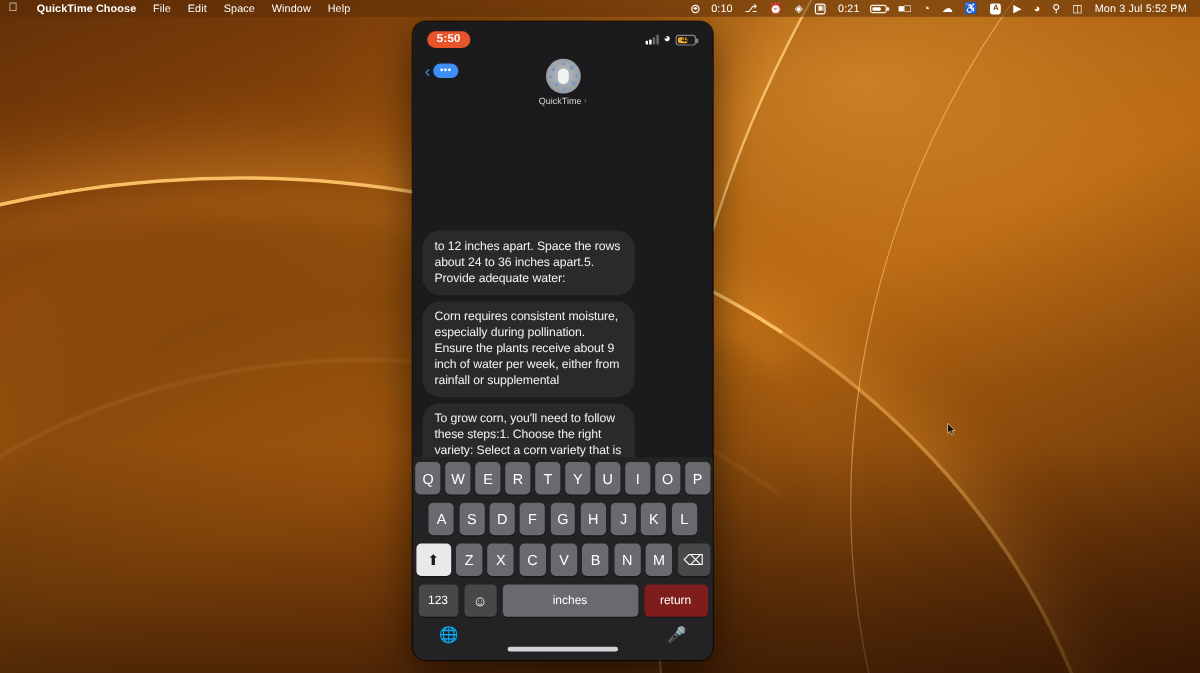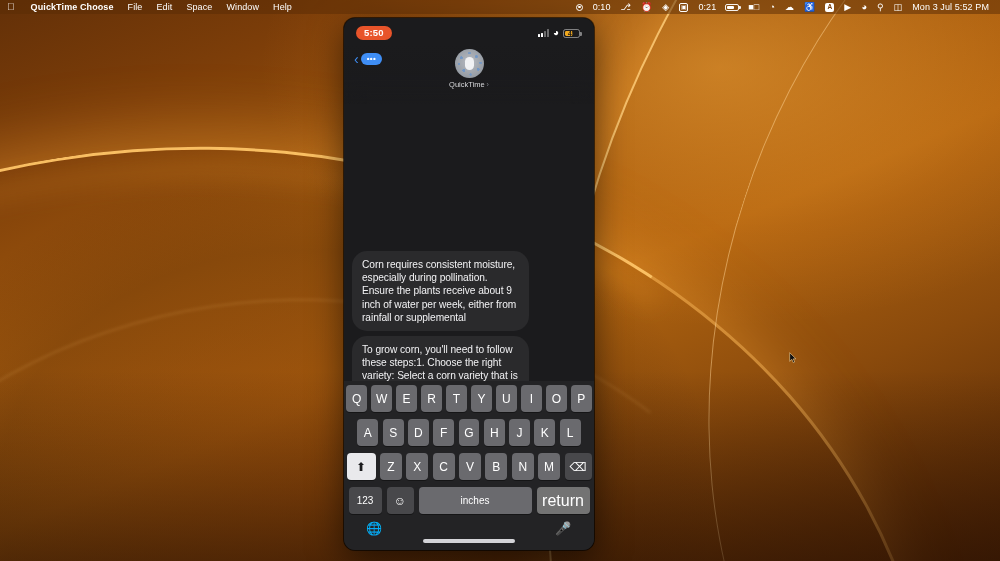--- a/index.html
+++ b/index.html
@@ -231,21 +231,21 @@
     background: #6a6a6e; color: #fff; border-radius: 4px;
     height: 27px; min-width: 20px; flex: 1;
     display: flex; align-items: center; justify-content: center;
     font-size: 12px; box-shadow: 0 1px 0 rgba(0,0,0,.38);
     cursor: pointer;
   }
   .key.dark { background: #48484b; flex: 0 0 27px; }
   .key.shift { background: #e9e9ec; color: #1b1b1d; flex: 0 0 29px; }
   .key.wide { flex: 0 0 33px; font-size: 10px; }
   .key.space { flex: 1 1 auto; font-size: 10px; }
-  .key.ret { flex: 0 0 53px; font-size: 16px; background: #737373; }
+  .key.ret { flex: 0 0 53px; font-size: 10px; background: #7f1d1d; }
   .krow.r4 { padding: 0 2px; gap: 5px; text-align: right; }
   .kbottom {
     position: absolute; left: 0; right: 0; bottom: 0; height: 44px;
     display: flex; align-items: center; justify-content: space-between;
     padding: 0 22px;
   }
   .kbottom-ic { color: #d8d8dc; font-size: 13px; }
   .home-ind {
     position: absolute; left: 50%; transform: translateX(-50%); bottom: 7px;
     width: 92px; height: 4px; border-radius: 2px; background: #d4d4d8;
@@ -327,20 +327,21 @@
           <span class="ibatt">
             <span class="ibatt-shell">
               <span class="ibatt-fill"></span>
               <span class="ibatt-num">48</span>
             </span>
           </span>
         </span>
       </div>
 
       <div class="msgs">
+        <div class="bubble clipped">to 12 inches apart. Space the rows about 24 to 36 inches apart.5. Provide adequate water:</div>
         <div class="bubble">Corn requires consistent moisture, especially during pollination. Ensure the plants receive about 9 inch of water per week, either from rainfall or supplemental</div>
         <div class="bubble">To grow corn, you'll need to follow these steps:1. Choose the right variety: Select a corn variety that is suitable for your climate and growing conditions.</div>
       </div>
 
       <div class="ios-header">
         <div class="back-btn">
           <span class="chev-l">‹</span>
           <span class="unread-pill">•••</span>
         </div>
         <div class="contact">

